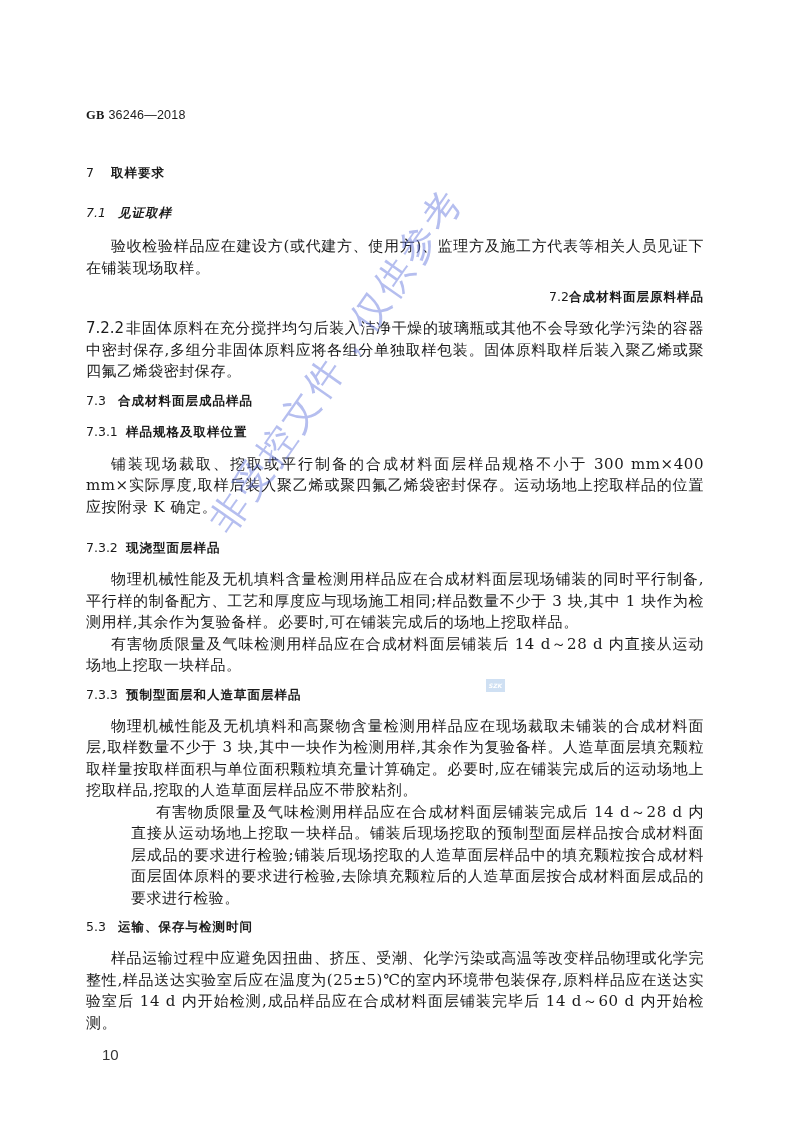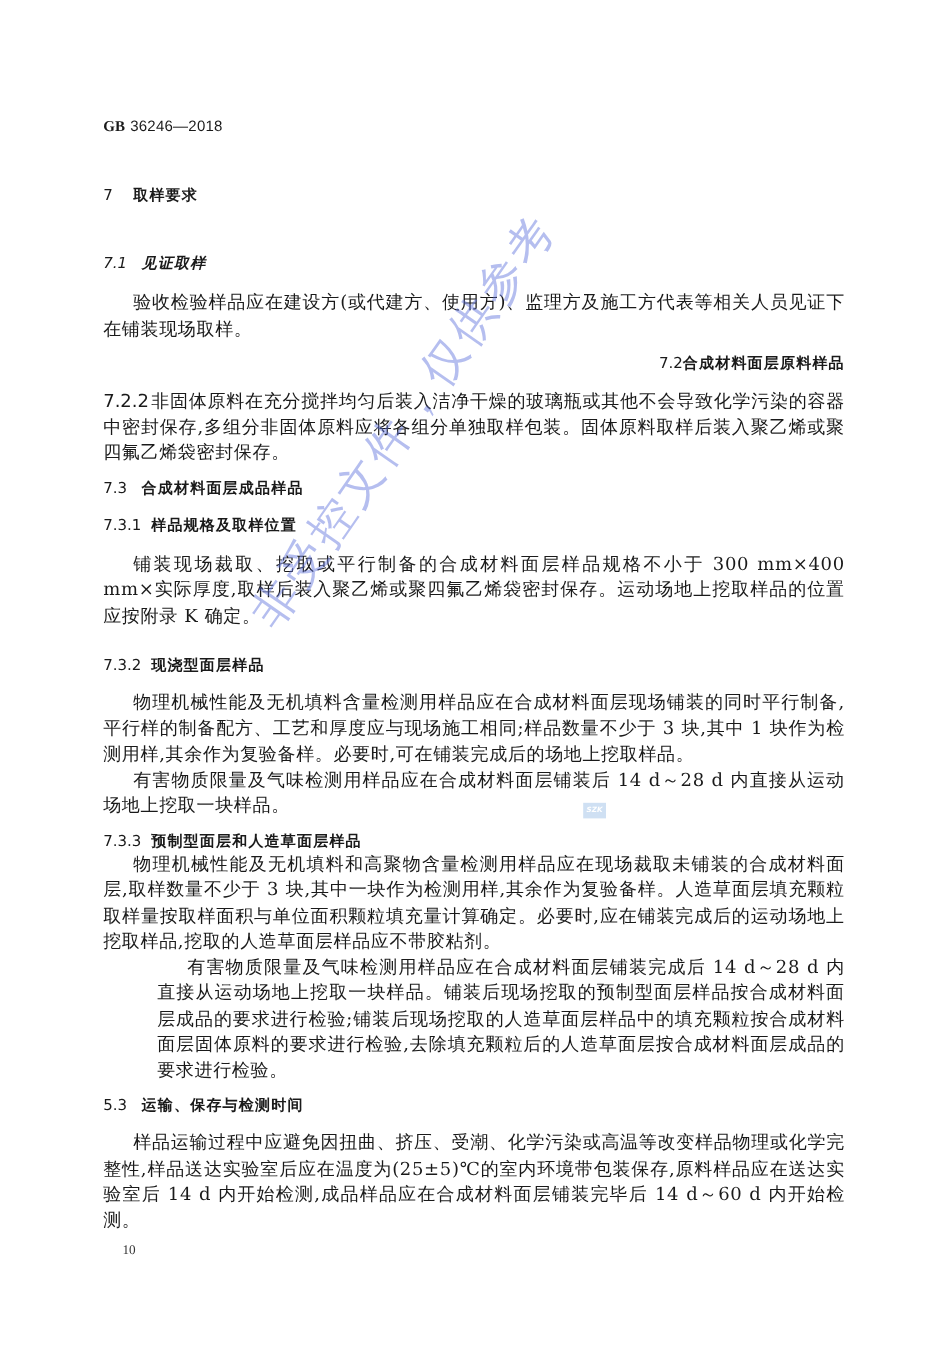--- a/index.html
+++ b/index.html
@@ -10,21 +10,21 @@
     body {
       width: 793px;
       height: 1122px;
       position: relative;
       overflow: hidden;
       font-family: "DejaVu Serif", "Liberation Serif", serif;
       color: #1a1a1a;
     }
     .page {
       position: absolute;
-      left: 0; top: 4px;
+      left: 0; top: 14px;
       width: 793px;
       height: 970px;
     }
     .doc-code {
       position: absolute;
       left: 86px;
       top: 94px;
       font-size: 12.5px;
       font-family: "Liberation Sans", "DejaVu Sans", sans-serif;
       letter-spacing: 0.2px;
@@ -68,23 +68,23 @@
       font-weight: normal;
       display: inline-block;
       width: 40px;
       text-indent: 0;
       letter-spacing: 0;
     }
     .page-number {
       position: absolute;
       left: 102px;
       top: 1032px;
-      font-size: 11px;
+      font-size: 15px;
       color: #333;
-      font-family: Liberation Serif, serif;
+      font-family: Liberation Sans, sans-serif;
       text-align: right;
     }
     .watermark {
       position: absolute;
       left: 198px;
       top: 500px;
       transform: rotate(-55deg);
       transform-origin: left top;
       font-family: "DejaVu Serif", serif;
       font-size: 38px;
@@ -114,21 +114,21 @@
 <body>
 
 <div class="page">
 
   <div class="doc-code">
     <span class="gb">GB</span><span>36246—2018</span>
   </div>
 
   <div class="content">
 
-    <div class="h h1" style="margin-bottom:38px;">
+    <div class="h h1" style="margin-bottom:22px;">
       <span class="num">7</span><span>取样要求</span>
     </div>
 
     <div class="h h2" style="margin-bottom:14px;font-style:italic;">
       <span class="num">7.1</span><span>见证取样</span>
     </div>
     <div class="p indent" style="margin-bottom:9px;">验收检验样品应在建设方(或代建方、使用方)、监理方及施工方代表等相关人员见证下在铺装现场取样。</div>
 
     <div class="h h2" style="margin-bottom:12px;text-align:right;">
       <span class="num">7.2</span><span>合成材料面层原料样品</span>
@@ -145,21 +145,21 @@
       <span class="num">7.3.1</span><span>样品规格及取样位置</span>
     </div>
     <div class="p indent" style="margin-bottom:21px;">铺装现场裁取、挖取或平行制备的合成材料面层样品规格不小于 300 mm×400 mm×实际厚度,取样后装入聚乙烯或聚四氟乙烯袋密封保存。运动场地上挖取样品的位置应按附录 K 确定。</div>
 
     <div class="h h3" style="margin-bottom:12px;">
       <span class="num">7.3.2</span><span>现浇型面层样品</span>
     </div>
     <div class="p indent">物理机械性能及无机填料含量检测用样品应在合成材料面层现场铺装的同时平行制备,平行样的制备配方、工艺和厚度应与现场施工相同;样品数量不少于 3 块,其中 1 块作为检测用样,其余作为复验备样。必要时,可在铺装完成后的场地上挖取样品。</div>
     <div class="p indent" style="margin-bottom:9px;">有害物质限量及气味检测用样品应在合成材料面层铺装后 14 d～28 d 内直接从运动场地上挖取一块样品。</div>
 
-    <div class="h h3" style="">
+    <div class="h h3" style="margin-bottom:12px;">
       <span class="num">7.3.3</span><span>预制型面层和人造草面层样品</span>
     </div>
     <div class="p indent">物理机械性能及无机填料和高聚物含量检测用样品应在现场裁取未铺装的合成材料面层,取样数量不少于 3 块,其中一块作为检测用样,其余作为复验备样。人造草面层填充颗粒取样量按取样面积与单位面积颗粒填充量计算确定。必要时,应在铺装完成后的运动场地上挖取样品,挖取的人造草面层样品应不带胶粘剂。</div>
     <div class="p indent" style="margin-bottom:9px;margin-left:45px;">有害物质限量及气味检测用样品应在合成材料面层铺装完成后 14 d～28 d 内直接从运动场地上挖取一块样品。铺装后现场挖取的预制型面层样品按合成材料面层成品的要求进行检验;铺装后现场挖取的人造草面层样品中的填充颗粒按合成材料面层固体原料的要求进行检验,去除填充颗粒后的人造草面层按合成材料面层成品的要求进行检验。</div>
 
     <div class="h h2" style="margin-bottom:12px;">
       <span class="num">5.3</span><span>运输、保存与检测时间</span>
     </div>
     <div class="p indent">样品运输过程中应避免因扭曲、挤压、受潮、化学污染或高温等改变样品物理或化学完整性,样品送达实验室后应在温度为(25±5)℃的室内环境带包装保存,原料样品应在送达实验室后 14 d 内开始检测,成品样品应在合成材料面层铺装完毕后 14 d～60 d 内开始检测。</div>
   </div>

